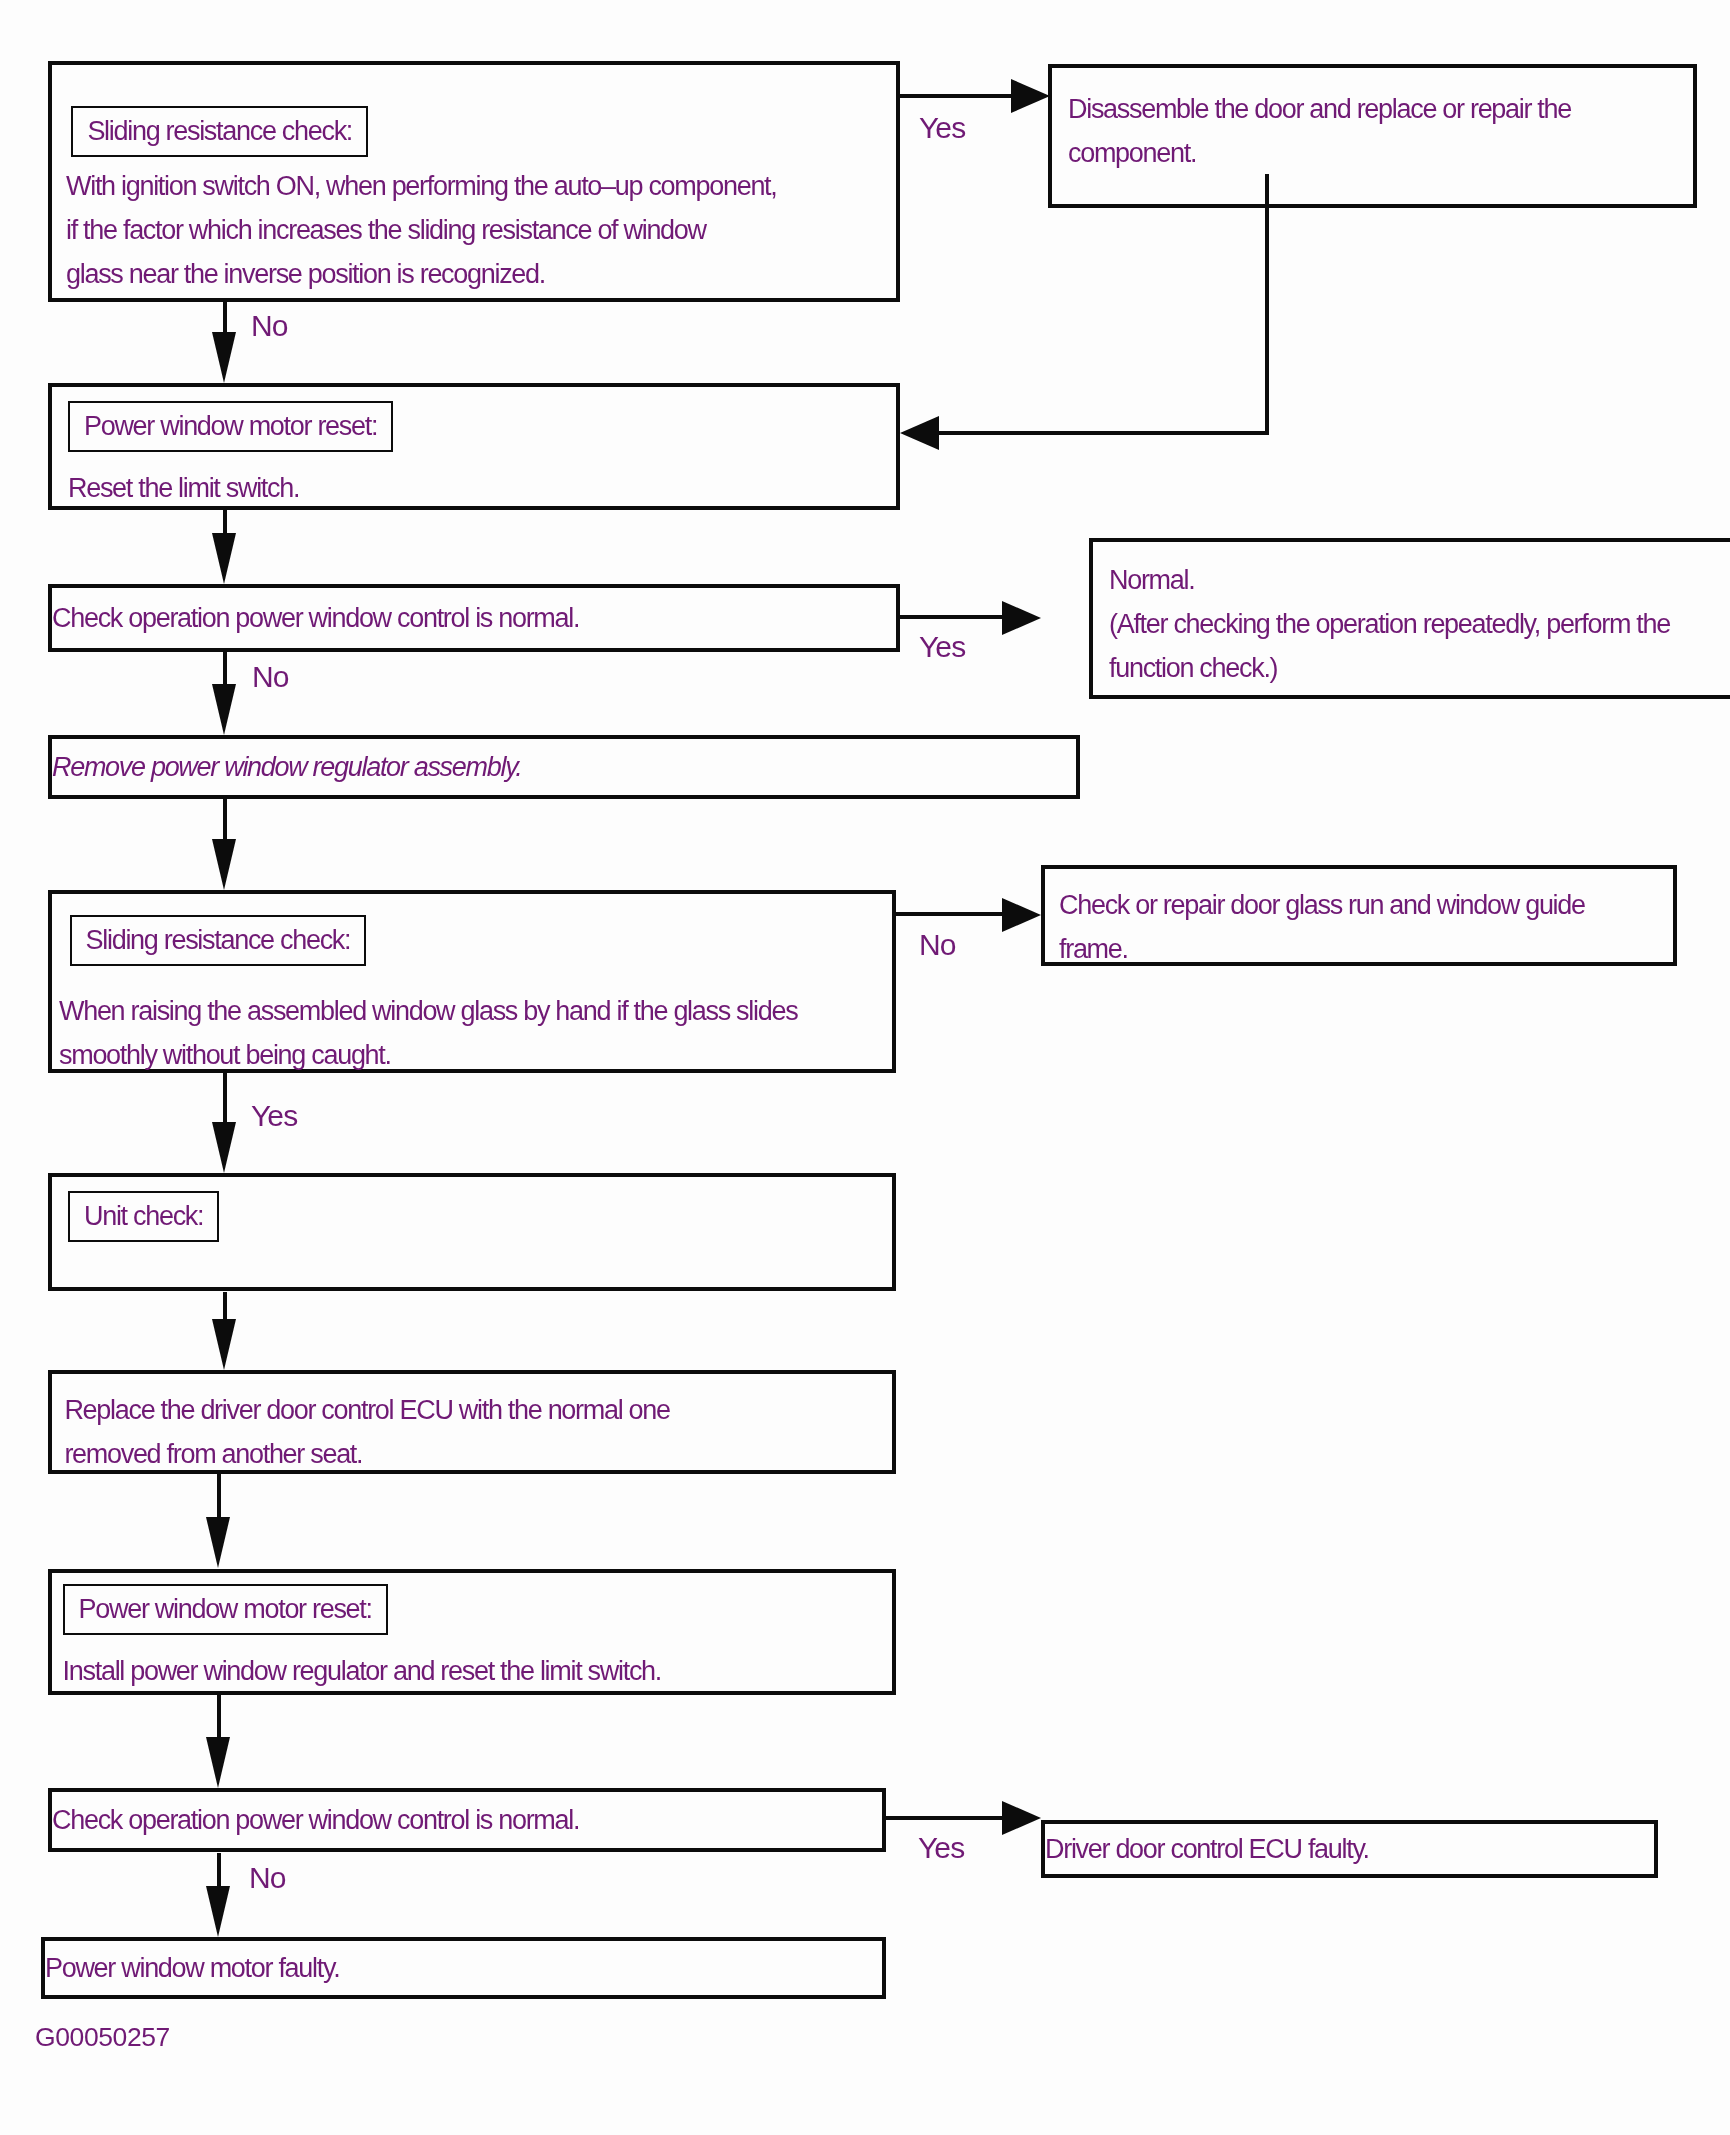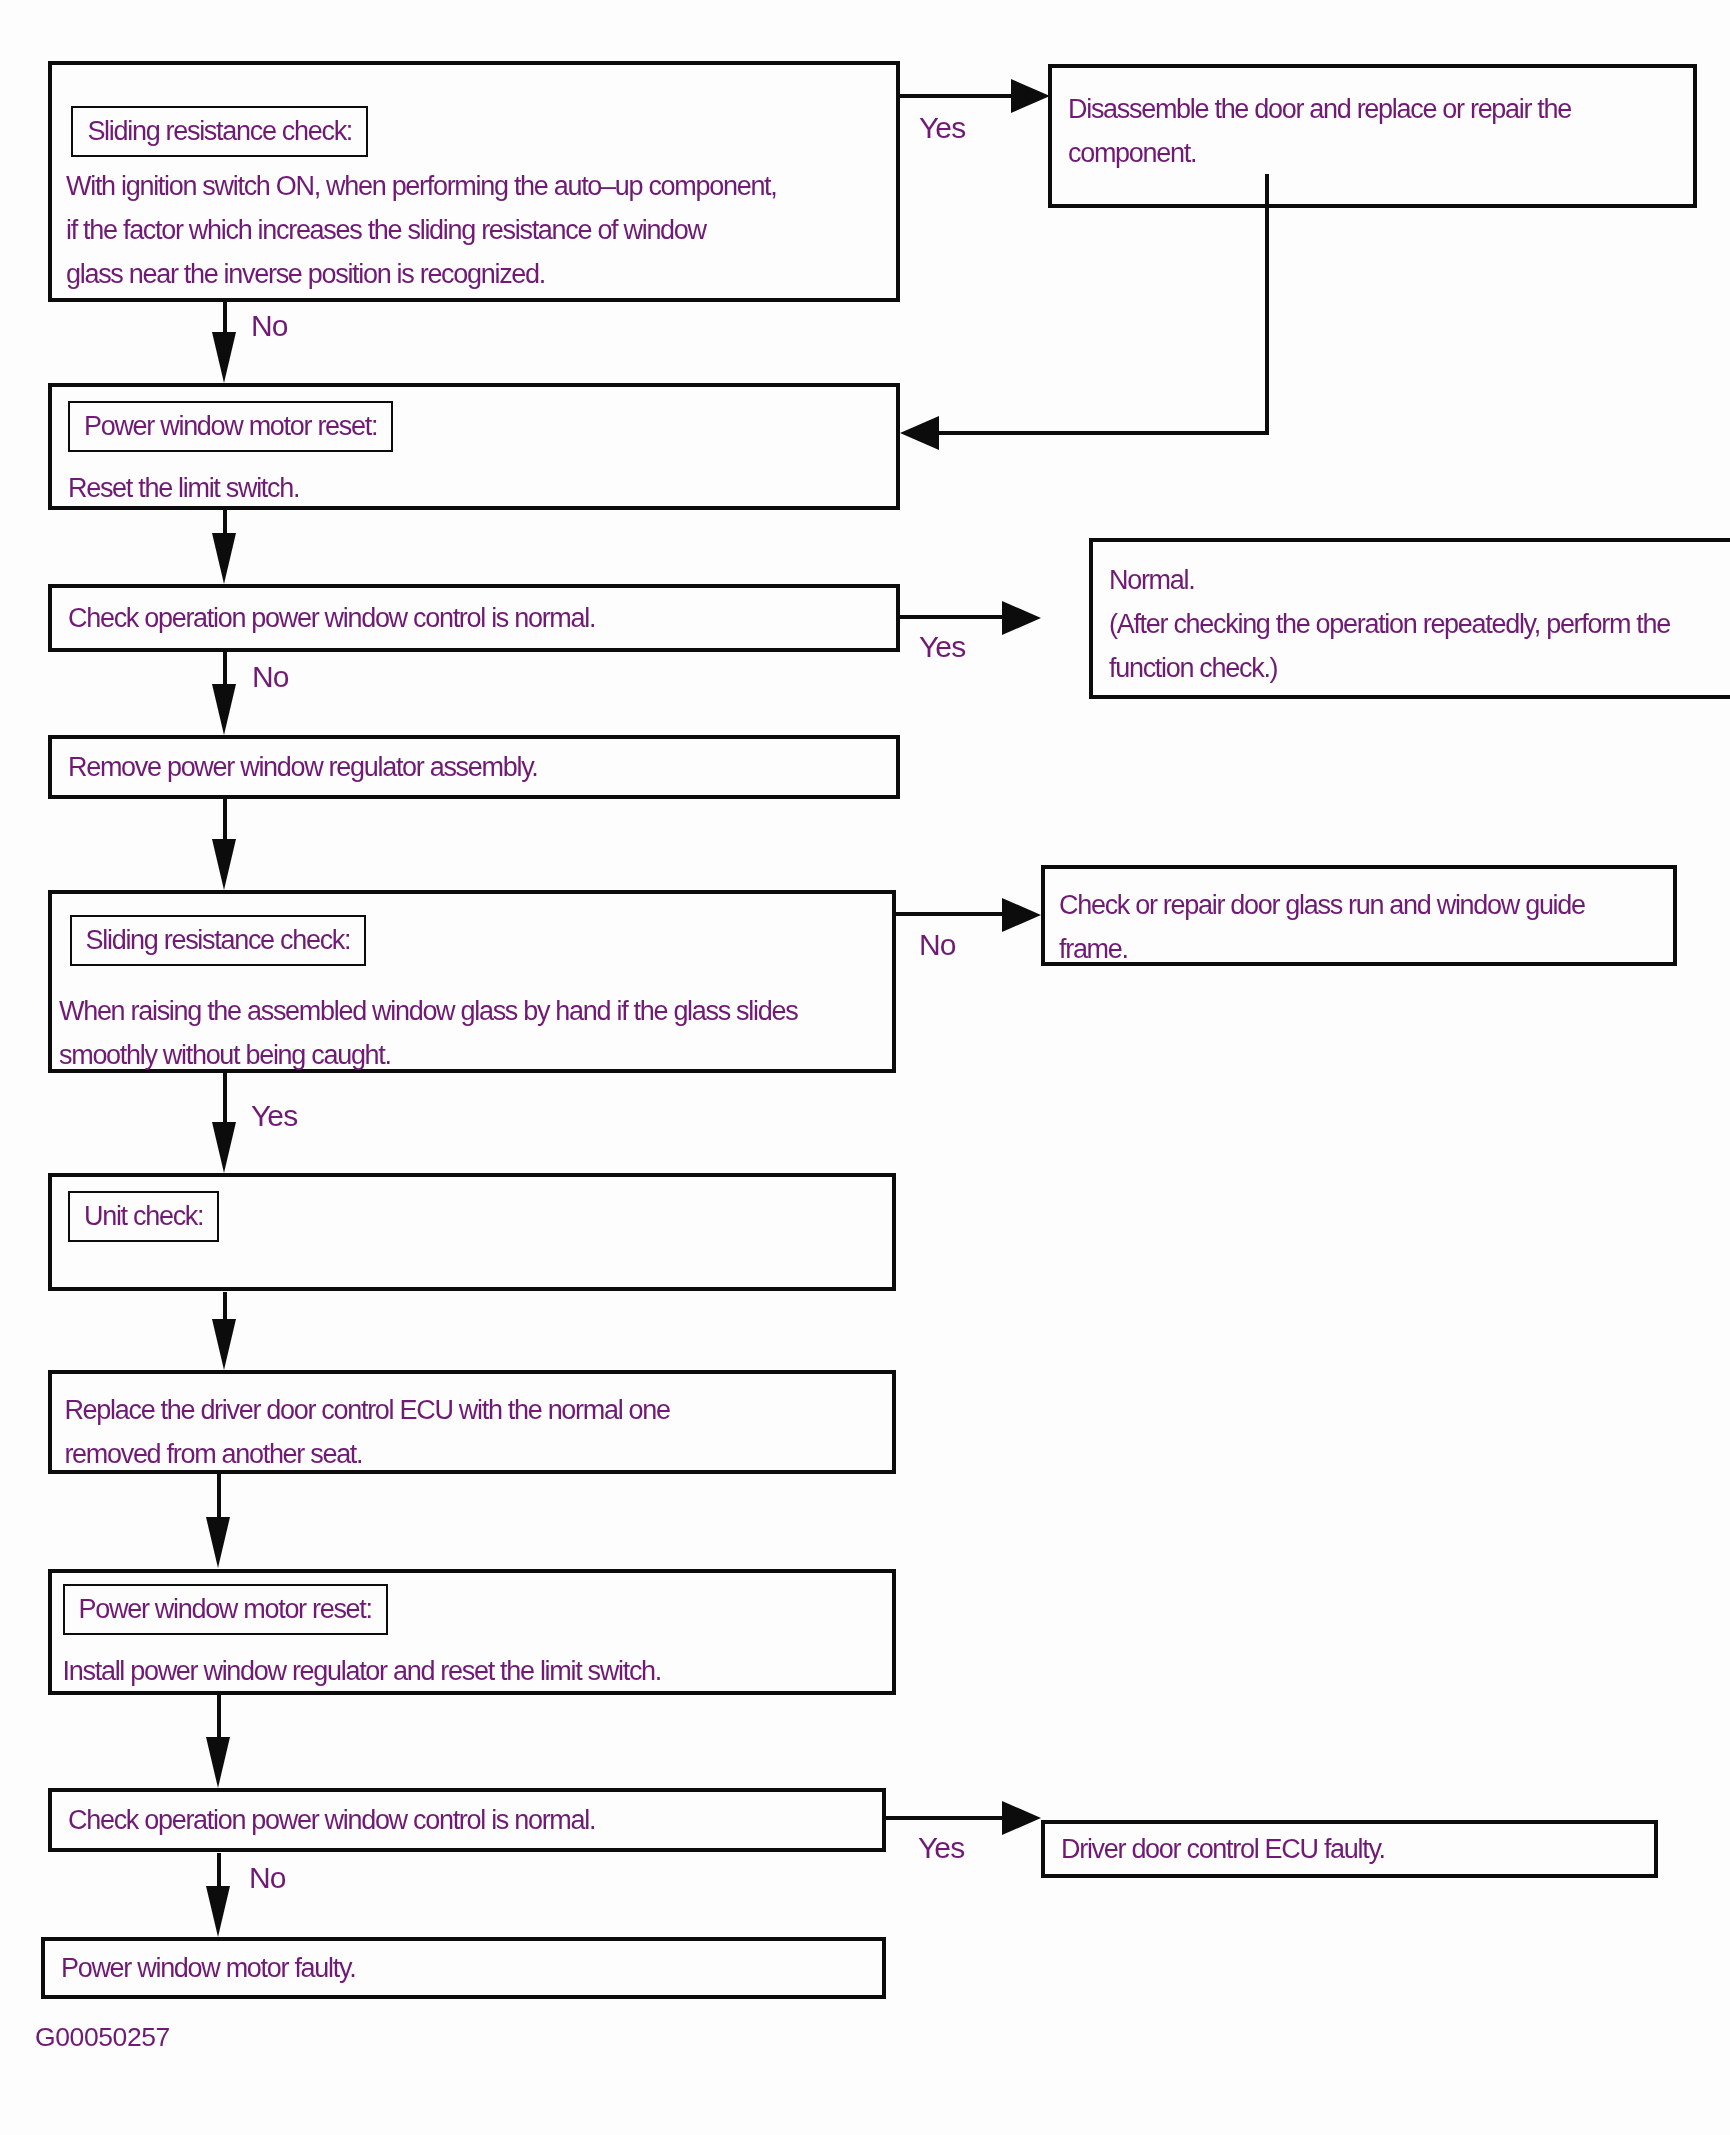--- a/index.html
+++ b/index.html
@@ -14,21 +14,21 @@
   .tag {
     position:absolute; box-sizing:border-box; border:2.6px solid #0c0c0c;
     padding:8px 14px; font-size:27px; letter-spacing:-1.3px; white-space:nowrap;
     background:#fdfdfd;
   }
   .body {
     position:absolute; font-size:27px; letter-spacing:-1.3px; line-height:44px;
     white-space:pre-line;
   }
   .vc { display:flex; align-items:center; }
-  .vc .body { position:static; padding-left:16px; }
+  .vc .body { position:static; padding-left:0; }
   .hline, .vline { position:absolute; background:#0c0c0c; }
   .hline { height:4.4px; }
   .vline { width:4.4px; }
   .arr-right, .arr-left, .arr-down { position:absolute; width:0; height:0; }
   .arr-right { border-top:17px solid transparent; border-bottom:17px solid transparent; border-left:39px solid #0c0c0c; }
   .arr-left  { border-top:17px solid transparent; border-bottom:17px solid transparent; border-right:39px solid #0c0c0c; }
   .arr-down  { border-left:12.4px solid transparent; border-right:12.4px solid transparent; border-top:51px solid #0c0c0c; }
   .lbl { position:absolute; font-size:30px; letter-spacing:-0.9px; }
   .caption { position:absolute; font-size:26.5px; letter-spacing:-0.4px; }
 </style>
@@ -57,21 +57,21 @@
   <div class="node vc" style="left:48px;top:584px;width:852px;height:68px;">
     <div class="body">Check operation power window control is normal.</div>
   </div>
 
   <div class="node" style="left:1089px;top:538px;width:696px;height:161px;">
     <div class="body" style="left:16px;top:16px;">Normal.
 (After checking the operation repeatedly, perform the
 function check.)</div>
   </div>
 
-  <div class="node vc" style="left:48px;top:735px;width:852px;height:64px;">
+  <div class="node vc" style="left:48px;top:735px;width:1032px;height:64px;font-style:italic;">
     <div class="body">Remove power window regulator assembly.</div>
   </div>
 
   <div class="node" style="left:48px;top:890px;width:848px;height:183px;">
     <div class="tag" style="left:17.6px;top:21px;">Sliding  resistance check:</div>
     <div class="body" style="left:7px;top:95px;">When raising the assembled window glass by hand if the glass slides
 smoothly without being caught.</div>
   </div>
 
   <div class="node" style="left:1041px;top:865px;width:636px;height:101px;">

